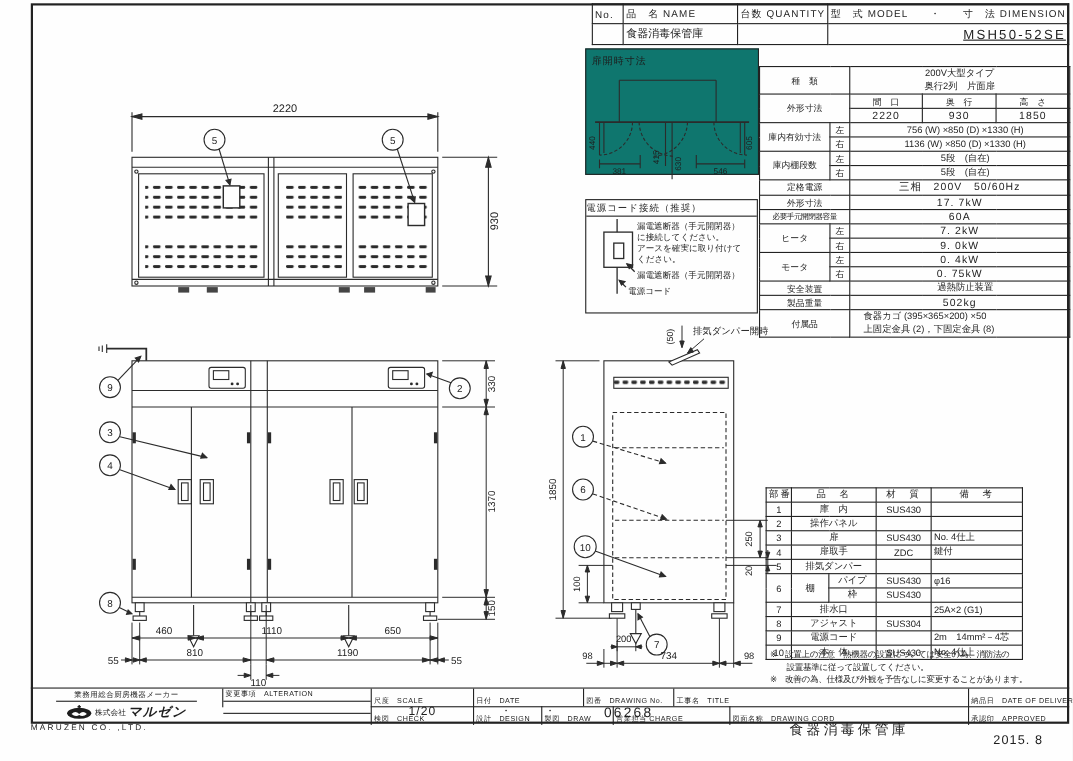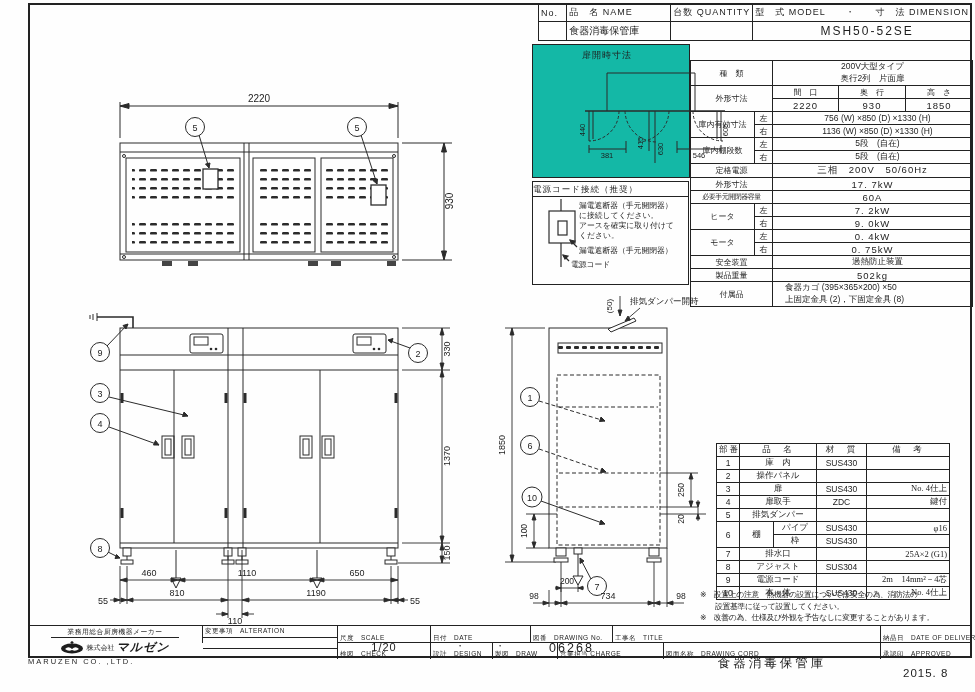--- a/index.html
+++ b/index.html
@@ -10,39 +10,39 @@
   td,th { border:1px solid #222; font-weight:normal; padding:0 2px; white-space:nowrap; overflow:hidden; }
   svg text { fill:#1d1d1d; }
   svg { display:block; }
   .abs { position:absolute; }
 
   
   .hdrTable { position:absolute; left:538px; top:3px; width:434px; }
   .hdrTable td { text-align:left; }
   .hdrTable .lbl { font-size:9px; letter-spacing:1px; height:18px; }
   .hdrTable .val { font-size:10px; height:19px; }
-  .hdrTable .model { font-size:12px; letter-spacing:2px; text-align:center; padding-left:12px; }
+  .hdrTable .model { font-size:12px; letter-spacing:2px; text-align:right; padding-left:12px;text-decoration:underline; }
 
   
   .specTable { position:absolute; left:690px; top:44px; width:282px; table-layout:fixed;margin-top:16px; }
   .specTable td { font-size:8.5px; text-align:center; height:13px; }
   .specTable td.l { font-size:8px; }
   .specTable td.small { font-size:7px; letter-spacing:-0.5px; }
   .specTable td.v { font-size:9.5px; letter-spacing:1px; }
   .specTable td.vs { font-size:8.5px; letter-spacing:0;padding-left:12px; }
 
   
-  .doorBox { position:absolute; left:532px; top:44px; width:158px; height:134px; border:1px solid #222; background:#14b8a6;padding-left:44px; }
+  .doorBox { position:absolute; left:532px; top:44px; width:158px; height:115px; border:1px solid #222; background:#0f766e; }
   .cordBox { position:absolute; left:532px; top:181px; width:157px; height:104px; border:1px solid #222; background:#fefefe; }
   .cordTitle { height:15px; border-bottom:1px solid #222; font-size:8.5px; line-height:15px; letter-spacing:1px; }
 
   
-  .partsTable { position:absolute; left:716px; top:443px; width:233px; table-layout:fixed; }
+  .partsTable { position:absolute; left:696px; top:443px; width:233px; table-layout:fixed; }
   .partsTable td { font-size:8.5px; height:11px; text-align:center; }
-  .partsTable td.note { text-align:right;font-family:Liberation Serif, serif; }
+  .partsTable td.note { text-align:left; }
   .partsTable th { font-size:8.5px; height:12px; letter-spacing:2px; }
 
   .notes { position:absolute; left:700px; top:589px; width:262px; font-size:7.8px; line-height:11.5px; letter-spacing:-0.3px; }
 
   
   .tblock { position:absolute; left:28px; top:625px; width:944px; height:18px; border-top:1px solid #222; }
   .cell { position:absolute; border-left:1px solid #222; height:100%; }
   .cl { font-size:6.5px; padding:1px 0 0 2px; letter-spacing:0.5px; white-space:nowrap; }
   .row2line { position:absolute; left:309px; right:0; top:16px; border-top:1px solid #222; }
   .logo { position:absolute; left:0; top:0; width:174px; height:100%; }

